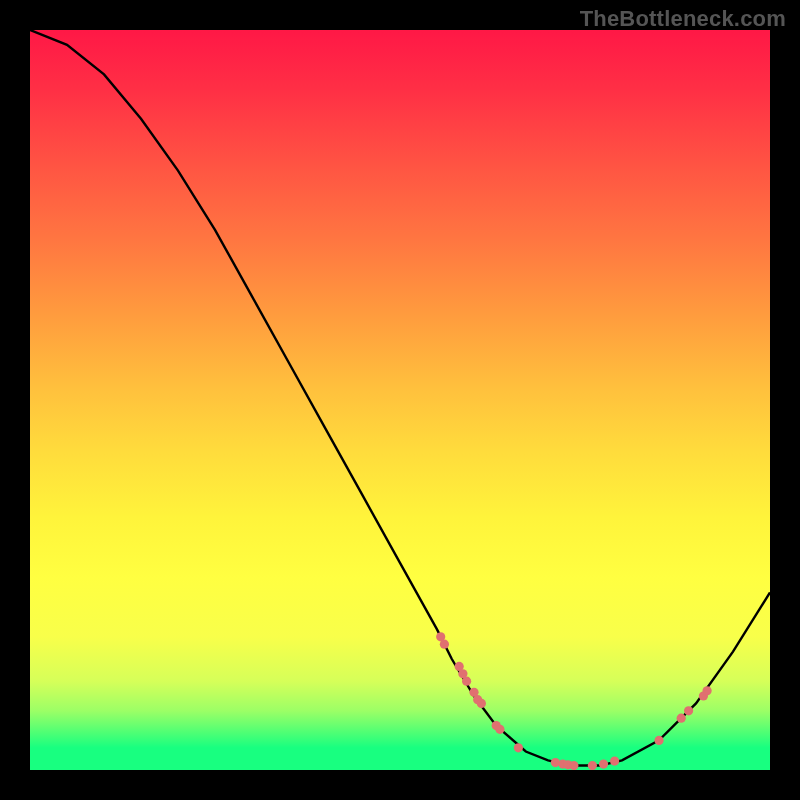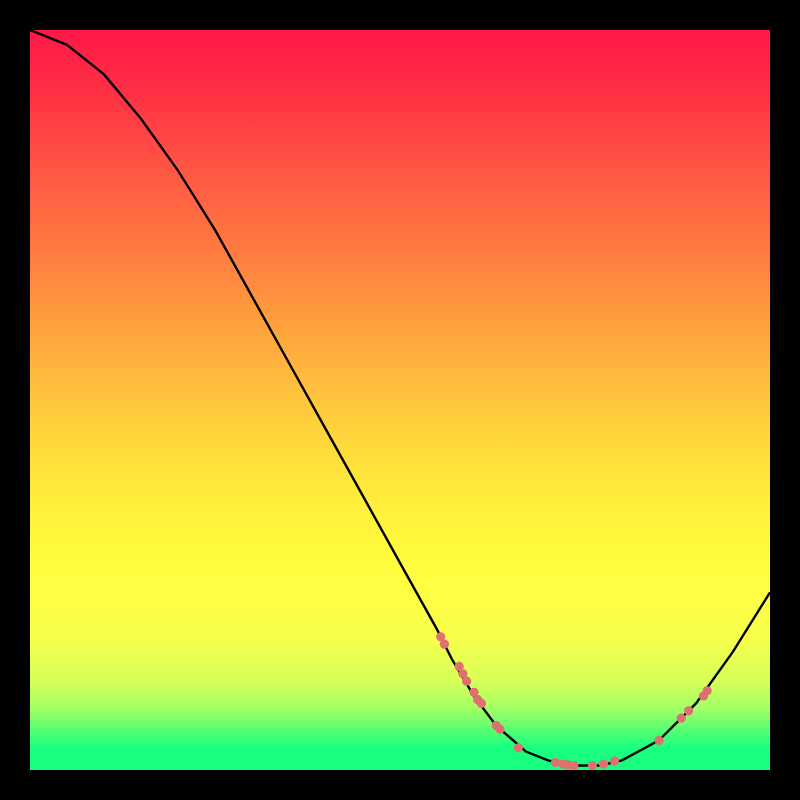--- a/index.html
+++ b/index.html
@@ -56,20 +56,21 @@
     top: 30px;
     width: 740px;
     height: 740px;
     z-index: 2;
   }
 </style>
 </head>
 <body>
 
 <div class="wrap">
+  <div class="watermark">TheBottleneck.com</div>
   <div class="plot"></div>
   <svg class="svg-layer" viewBox="0 0 740 740" preserveAspectRatio="none">
     <path id="curve-path" fill="none" stroke-width="2.4" d="M0.00 0.00 L37.00 14.80 L74.00 44.40 L111.00 88.80 L148.00 140.60 L185.00 199.80 L222.00 266.40 L259.00 333.00 L296.00 399.60 L333.00 466.20 L370.00 532.80 L407.00 599.40 L421.80 629.00 L444.00 666.00 L466.20 695.60 L495.80 721.50 L518.00 730.38 L540.20 735.56 L569.80 735.56 L592.00 730.38 L629.00 710.40 L666.00 673.40 L703.00 621.60 L740.00 562.40" stroke="#000000"></path>
     <g id="markers-group">
         <circle cx="410.70" cy="606.80" r="4.6" fill="#e07070"></circle>
         <circle cx="414.40" cy="614.20" r="4.6" fill="#e07070"></circle>
         <circle cx="429.20" cy="636.40" r="4.6" fill="#e07070"></circle>
         <circle cx="432.90" cy="643.80" r="4.6" fill="#e07070"></circle>
         <circle cx="436.60" cy="651.20" r="4.6" fill="#e07070"></circle>
         <circle cx="444.00" cy="662.30" r="4.6" fill="#e07070"></circle>

